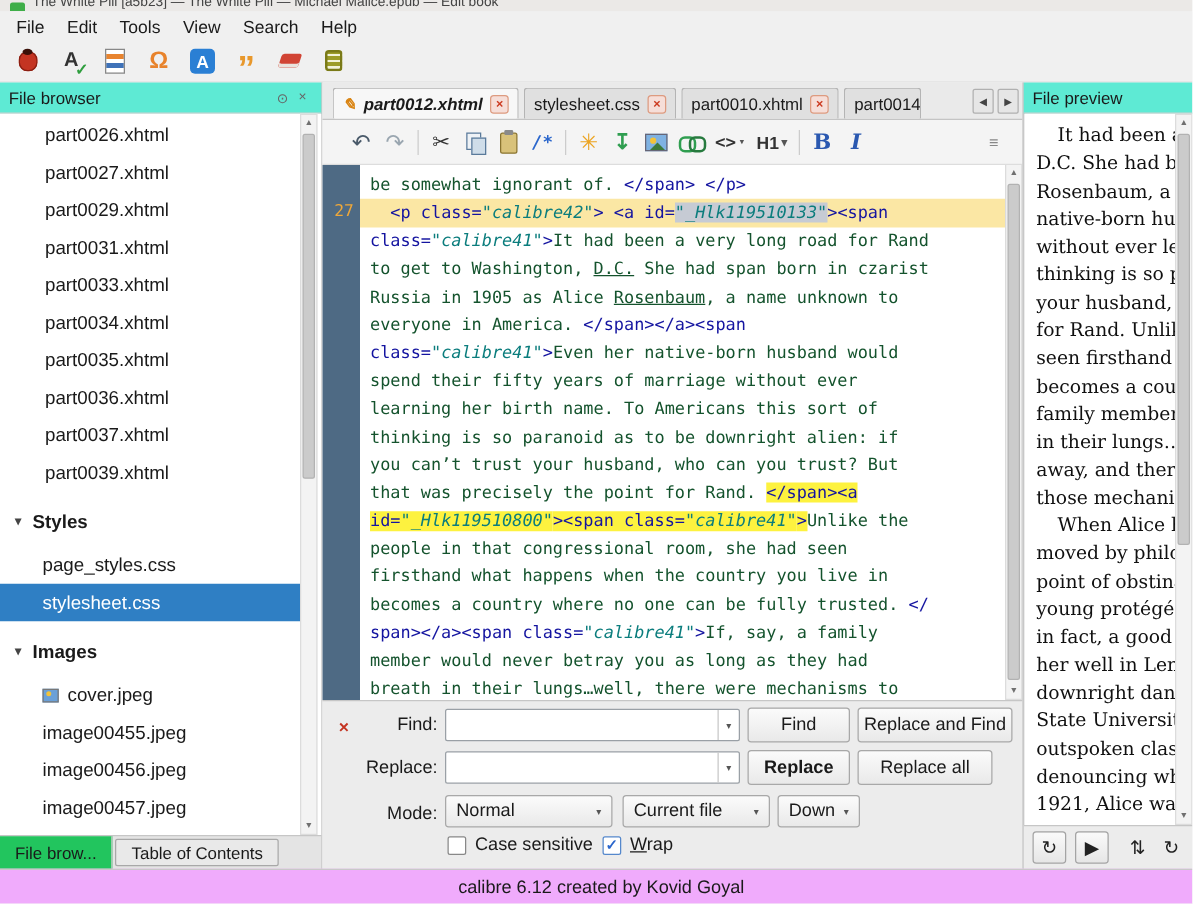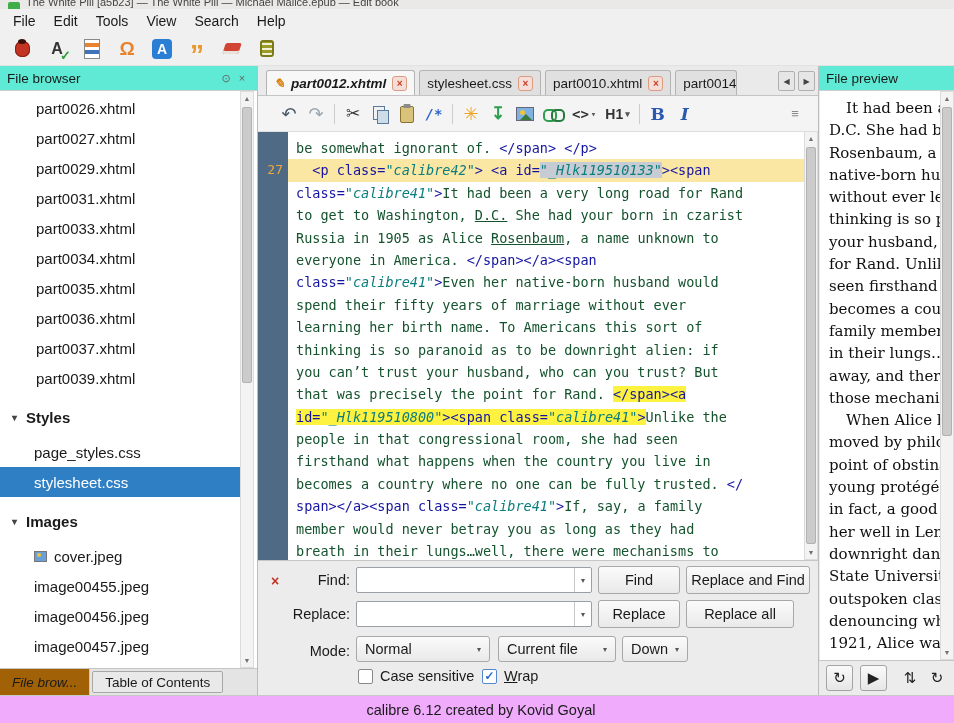--- a/index.html
+++ b/index.html
@@ -50,21 +50,21 @@
   .row.f2 { padding-left:34px; }
   .row.sec { height:40px; margin-top:4px; font-weight:bold; padding-left:12px; gap:9px; }
   .row.sec .caret { font-size:10px; color:#444; }
   .row.selected { background:#2f7fc4; color:#fff; }
   .img-ic { width:13px; height:11px; background:#6aa0d8; border:1px solid #777; margin-right:7px; position:relative; flex:none; }
   .img-ic::before { content:""; position:absolute; top:1px; left:2px; width:4px; height:4px; border-radius:50%; background:#f2c33a; }
   .list-scroll { right:3px; top:25px; bottom:27px; }
   .list-scroll .sb-thumb { top:15px; height:48%; }
   .dock-tabs { position:absolute; left:0; right:0; bottom:0; height:27px; display:flex; align-items:stretch; background:#e4e4e4; border-top:1px solid #c6c6c6; }
   .dock-tab { padding:0 12px; display:flex; align-items:center; font-size:13.5px; border-right:1px solid #c9c9c9; }
-  .dock-tab.active { font-style:italic; background:#a16207; }
+  .dock-tab.active { background:#22c55e; }
   .dock-tab.boxed { border:1px solid #a8a8a8; margin:2px; background:#e9e9e9; border-radius:2px; }
 
   
   .center-panel { position:absolute; left:258px; top:66px; width:560px; bottom:28px; background:#f0f0f0; }
   .tab-bar { position:relative; height:30px; border-bottom:1px solid #c4c4c4; display:flex; align-items:flex-end; padding-left:8px; background:#eaeaea; }
   .tab-strip { display:flex; align-items:flex-end; flex:1; min-width:0; overflow:hidden; height:100%; padding-top:4px; }
   .tab { height:25px; flex:none; display:flex; align-items:center; gap:6px; padding:0 7px; border:1px solid #b4b4b4; border-bottom:none;
          border-radius:3px 3px 0 0; margin-right:4px; background:#e0e0e0; font-size:13.5px; white-space:nowrap; overflow:hidden; }
   .tab.active { background:#f7f7f7; font-weight:bold; font-style:italic; }
   .tab .pencil { color:#d9820f; font-size:13px; flex:none; }
@@ -124,21 +124,21 @@
   #lbl-find { left:28px; top:11px; }
   #lbl-replace { left:28px; top:45px; }
   #lbl-mode { left:28px; top:82px; }
   .fp-input { position:absolute; height:26px; width:236px; left:98px; background:#fff; border:1px solid #9aa0a6; border-radius:2px; }
   #find-input-wrap { top:6px; } #replace-input-wrap { top:40px; }
   .fp-text { position:absolute; left:0; top:0; bottom:0; width:calc(100% - 18px); border:none; outline:none; background:transparent; padding:0 6px; font:14px "Liberation Sans",sans-serif; }
   .combo-arrow { position:absolute; right:0; top:0; bottom:0; width:17px; border-left:1px solid #c8c8c8; display:flex; align-items:center; justify-content:center; font-size:8px; color:#555; }
   .fp-btn { position:absolute; height:28px; background:linear-gradient(#fbfbfb,#e9e9e9); border:1px solid #a8a8a8; border-radius:3px; display:flex; align-items:center; justify-content:center; }
   #btn-find { left:340px; top:5px; width:82px; }
   #btn-raf { left:428px; top:5px; width:124px; }
-  #btn-replace { left:340px; top:39px; width:82px; }
+  #btn-replace { left:340px; top:39px; width:82px;font-weight:bold; }
   #btn-rall { left:428px; top:39px; width:108px; }
   .fp-select { position:absolute; height:26px; top:75px; background:linear-gradient(#fbfbfb,#e9e9e9); border:1px solid #a8a8a8; border-radius:3px;
                display:flex; align-items:center; justify-content:space-between; padding:0 8px; }
   #sel-mode { left:98px; width:134px; }
   #sel-scope { left:240px; width:118px; }
   #sel-dir { left:364px; width:66px; }
   .fp-select .caret { font-size:8px; color:#555; }
   .fp-check { position:absolute; top:107px; display:flex; align-items:center; gap:7px; }
   #chk-case { left:100px; } #chk-wrap { left:224px; }
   .cbox { width:15px; height:15px; background:#fff; border:1px solid #888; border-radius:2px; display:flex; align-items:center; justify-content:center;
@@ -318,21 +318,21 @@
       </div>
 
     <div class="editor">
       <div class="gutter">
         <span class="lnum">27</span>
       </div>
       <div class="code" id="code">
           <div class="ln"><span class="p">be somewhat ignorant of. </span><span class="k">&lt;/span&gt;</span><span class="p"> </span><span class="k">&lt;/p&gt;</span></div>
           <div class="ln cur"><span class="p">  </span><span class="k">&lt;p class=</span><span class="v">"calibre42"</span><span class="k">&gt; &lt;a id=</span><span class="v sel">"_Hlk119510133"</span><span class="k">&gt;&lt;span</span></div>
           <div class="ln"><span class="k">class=</span><span class="v">"calibre41"</span><span class="k">&gt;</span><span class="p">It had been a very long road for Rand</span></div>
-          <div class="ln"><span class="p">to get to Washington, </span><span class="p u">D.C.</span><span class="p"> She had your born in czarist</span></div>
+          <div class="ln"><span class="p">to get to Washington, </span><span class="p u">D.C.</span><span class="p"> She had span born in czarist</span></div>
           <div class="ln"><span class="p">Russia in 1905 as Alice </span><span class="p u">Rosenbaum</span><span class="p">, a name unknown to</span></div>
           <div class="ln"><span class="p">everyone in America. </span><span class="k">&lt;/span&gt;&lt;/a&gt;&lt;span</span></div>
           <div class="ln"><span class="k">class=</span><span class="v">"calibre41"</span><span class="k">&gt;</span><span class="p">Even her native-born husband would</span></div>
           <div class="ln"><span class="p">spend their fifty years of marriage without ever</span></div>
           <div class="ln"><span class="p">learning her birth name. To Americans this sort of</span></div>
           <div class="ln"><span class="p">thinking is so paranoid as to be downright alien: if</span></div>
           <div class="ln"><span class="p">you can’t trust your husband, who can you trust? But</span></div>
           <div class="ln"><span class="p">that was precisely the point for Rand. </span><span class="k hl">&lt;/span&gt;&lt;a</span></div>
           <div class="ln"><span class="k hl">id=</span><span class="v hl">"_Hlk119510800"</span><span class="k hl">&gt;&lt;span class=</span><span class="v hl">"calibre41"</span><span class="k hl">&gt;</span><span class="p">Unlike the</span></div>
           <div class="ln"><span class="p">people in that congressional room, she had seen</span></div>

